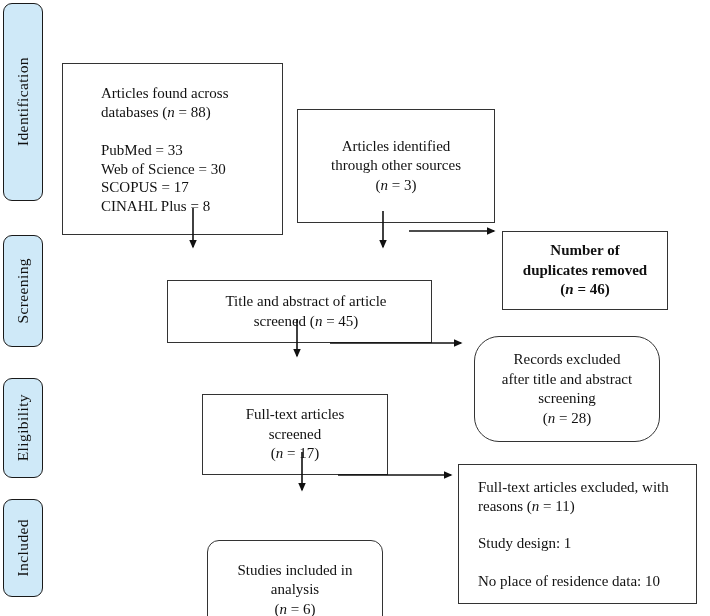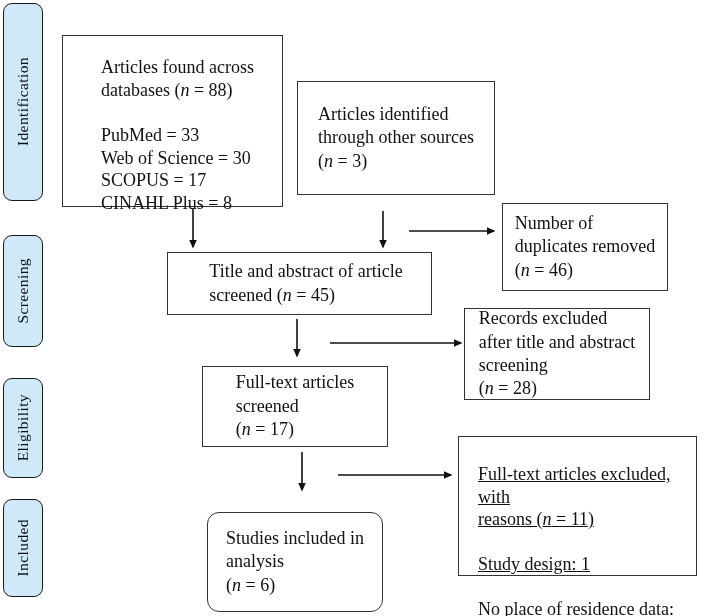--- a/index.html
+++ b/index.html
@@ -40,43 +40,44 @@
   #stage-screening      { top: 235px; height: 112px; }
   #stage-eligibility    { top: 378px; height: 100px; }
   #stage-included       { top: 499px; height: 98px;  }
 
   
   .fbox {
     position: absolute;
     background: #ffffff;
     border: 1.5px solid var(--box-border, #333333);
     box-sizing: border-box;
-    font-size: 18px;
+    font-size: 15px;
     line-height: 1.3;
+    margin-top: 28px;
   }
   .fbox.center {
     display: flex;
     align-items: center;
     justify-content: center;
+    text-align: center;
   }
   #box-found {
     left: 62px; top: 35px; width: 221px; height: 172px;
     padding: 20px 8px 0 38px;
     line-height: 1.26;
   }
   #box-other-sources    { left: 297px; top: 81px;  width: 198px; height: 114px; }
-  #box-duplicates       { left: 502px; top: 203px; width: 166px; height: 88px;  }
+  #box-duplicates       { left: 502px; top: 203px; width: 166px; height: 79px; font-weight: bold;  }
   #box-screened         { left: 167px; top: 252px; width: 265px; height: 63px; padding-left: 13px;  }
-  #box-records-excluded { left: 464px; top: 308px; width: 186px; height: 92px; }
+  #box-records-excluded { left: 474px; top: 308px; width: 186px; height: 106px; border-radius: 25px; }
   #box-fulltext         { left: 202px; top: 366px; width: 186px; height: 81px;  }
   #box-fulltext-excluded {
     left: 458px; top: 436px; width: 239px; height: 140px;
-    padding: 26px 6px 0 19px;
+    padding: 13px 6px 0 19px;
     line-height: 1.25;
-    text-decoration: underline;
   }
   #box-included         { left: 207px; top: 512px; width: 176px; height: 100px; border-radius: 12px; }
 
   
   .arrows {
     position: absolute;
     left: 0; top: 0;
     width: 710px; height: 616px;
     pointer-events: none;
   }

